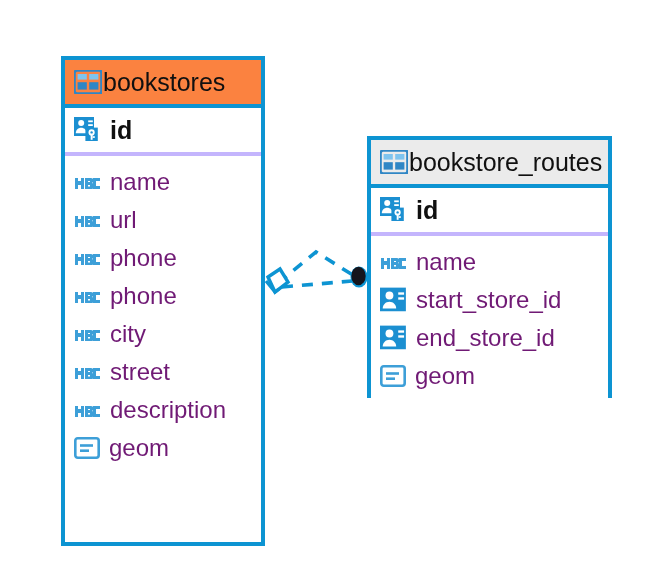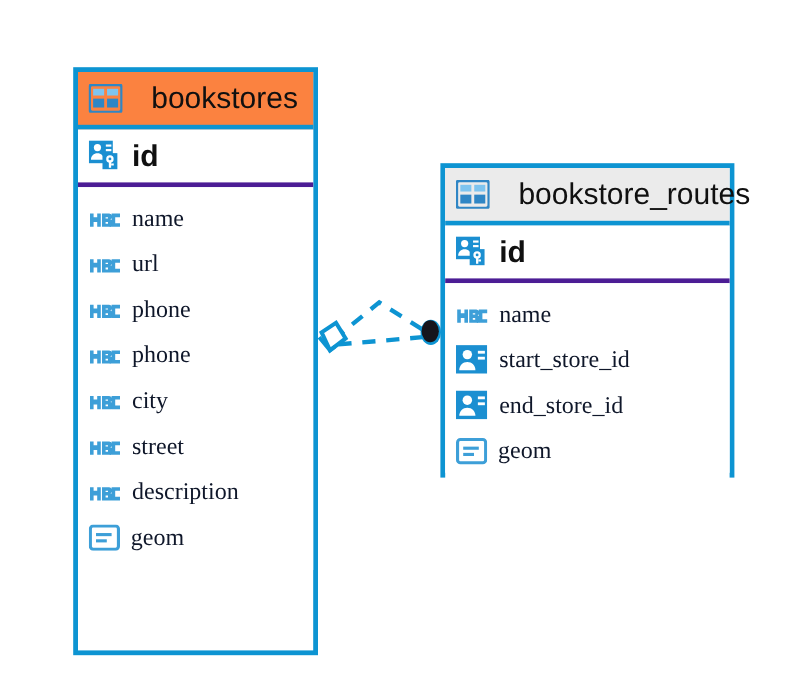--- a/index.html
+++ b/index.html
@@ -30,67 +30,66 @@
     border: 4px solid #0d94d2;
     background: #ffffff;
   }
 
   .entity-header {
     display: flex;
     align-items: center;
     box-sizing: border-box;
     height: 48px;
     padding-left: 9px;
-    gap: 24px;
+    gap: 1px;
     border-bottom: 4px solid #0d94d2;
   }
   .entity-header.orange { background: #fb8240; }
   .entity-header.gray   { background: #ebebeb; }
 
   .entity-title {
     font-size: 25px;
     color: #101010;
     line-height: 1;
     white-space: nowrap;
   }
 
   .pk-row {
     display: flex;
     align-items: center;
     box-sizing: border-box;
     height: 48px;
     padding-left: 9px;
     gap: 9px;
     background: #ffffff;
-    border-bottom: 4px solid #4c1d95;
+    border-bottom: 4px solid #c4b5fd;
   }
   .pk-label {
     font-size: 25px;
     font-weight: bold;
     color: #101010;
     line-height: 1;
   }
 
   .field-list {
     padding: 7px 0 8px 0;
     background: #ffffff;
   }
   .field-row {
     display: flex;
     align-items: center;
     height: 38px;
     padding-left: 9px;
     gap: 9px;
   }
   .field-label {
-    font-size: 20px;
-    color: #0f172a;
+    font-size: 24px;
+    color: #701a75;
     line-height: 1;
     white-space: nowrap;
-    font-family: Liberation Serif, serif;
   }
 
   
   .icon {
     flex: 0 0 auto;
     display: block;
   }
   .icon-28 { width: 28px; height: 24px; }
   .icon-26 { width: 27px; height: 26px; }
   .icon-abc { width: 27px; height: 15px; }

